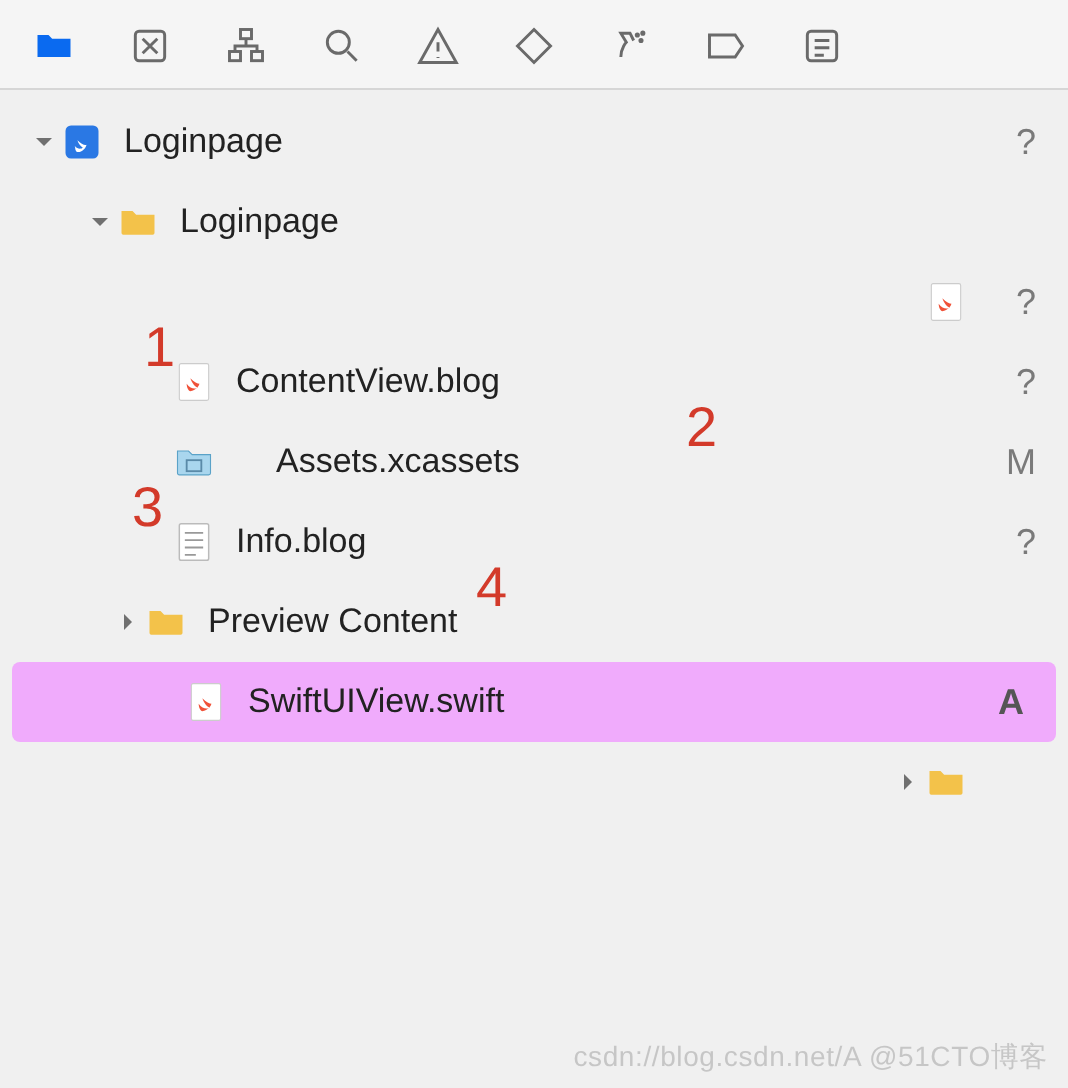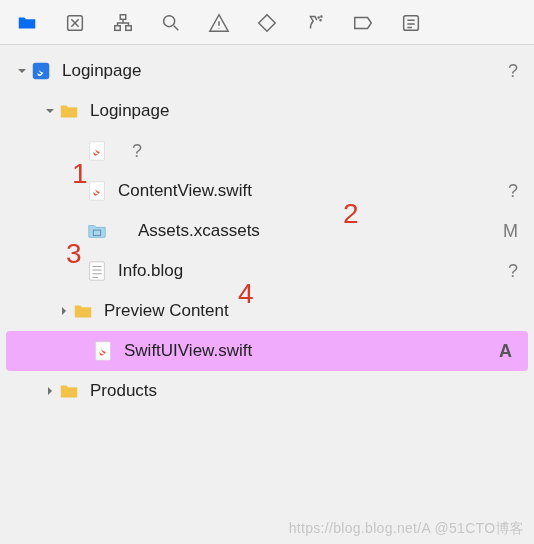--- a/index.html
+++ b/index.html
@@ -31,20 +31,21 @@
     .toolbar svg { width: 22px; height: 22px; stroke: currentColor; fill: none; stroke-width: 1.6; }
     .tree {
       padding: 6px 0 0 0;
     }
     .row {
       display: flex;
       align-items: center;
       height: 40px;
       padding-right: 16px;
       border-radius: 4px;
+      justify-content: flex-end;
     }
     .row.selected { background: #f0abfc; }
     .chev {
       width: 16px;
       display: flex; justify-content: center; align-items: center;
       color: #666;
       cursor: pointer;
       flex-shrink: 0;
     }
     .chev svg { width: 12px; height: 12px; fill: #707070; }
@@ -190,21 +191,21 @@
     <span class="status">?</span>
   </div>
 
   <div class="row" style="padding-left:86px;">
     <span class="ficon">
       <svg viewBox="0 0 24 24">
           <rect x="4" y="2" width="16" height="20" rx="1" class="swift-bg"></rect>
           <path d="M8 13c2 3 5 3 6 2-1 0-3-2-4-5 2 2 4 3 5 3-1 3-4 4-5 4s-2-2-2-4z" class="swift-bird"></path>
         </svg>
     </span>
-    <span class="label">ContentView.swift</span>
+    <span class="label">ContentView.blog</span>
     <span class="status">?</span>
   </div>
 
   <div class="row" style="padding-left:86px;gap:20px;">
     <span class="ficon">
       <svg viewBox="0 0 24 24">
           <path d="M3 6h6l2 2h10v10a1 1 0 0 1-1 1H4a1 1 0 0 1-1-1V6z" class="folder-blue"></path>
           <rect x="8" y="11" width="8" height="6" fill="none" stroke="#5a8aa8" stroke-width="1"></rect>
         </svg>
     </span>
@@ -253,24 +254,23 @@
     <span class="chev">
       <svg viewBox="0 0 12 12">
           <path d="M4 2l4 4-4 4z"></path>
         </svg>
     </span>
     <span class="ficon">
       <svg viewBox="0 0 24 24">
           <path d="M3 6h6l2 2h10v10a1 1 0 0 1-1 1H4a1 1 0 0 1-1-1V6z" class="folder-yellow"></path>
         </svg>
     </span>
-    <span class="label">Products</span>
     <span class="status"></span>
   </div>
 
 </div>
 
 <span class="annot" style="left:72px; top:158px;">1</span>
 <span class="annot" style="left:343px; top:198px;">2</span>
 <span class="annot" style="left:66px; top:238px;">3</span>
 <span class="annot" style="left:238px; top:278px;">4</span>
 
-<div class="watermark">https://blog.blog.net/A @51CTO博客</div>
+<div class="watermark">csdn://blog.csdn.net/A @51CTO博客</div>
 
 </body></html>

